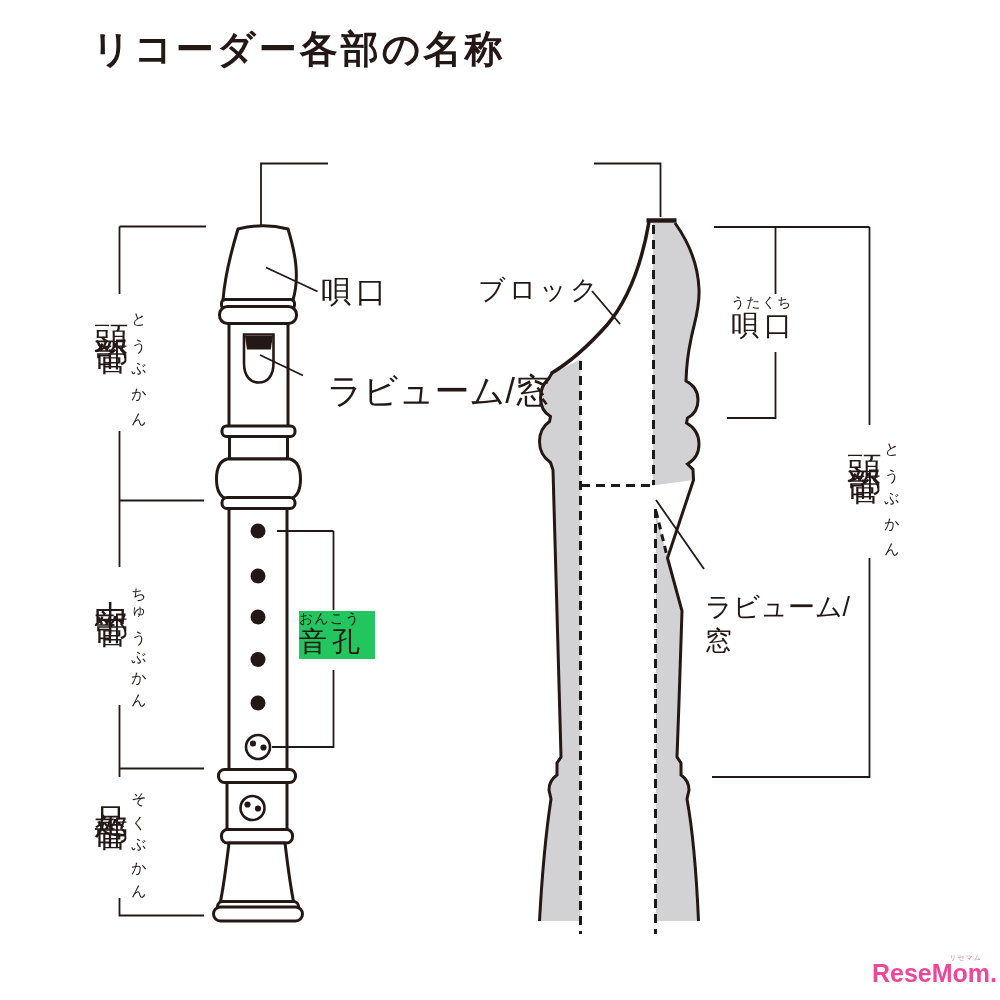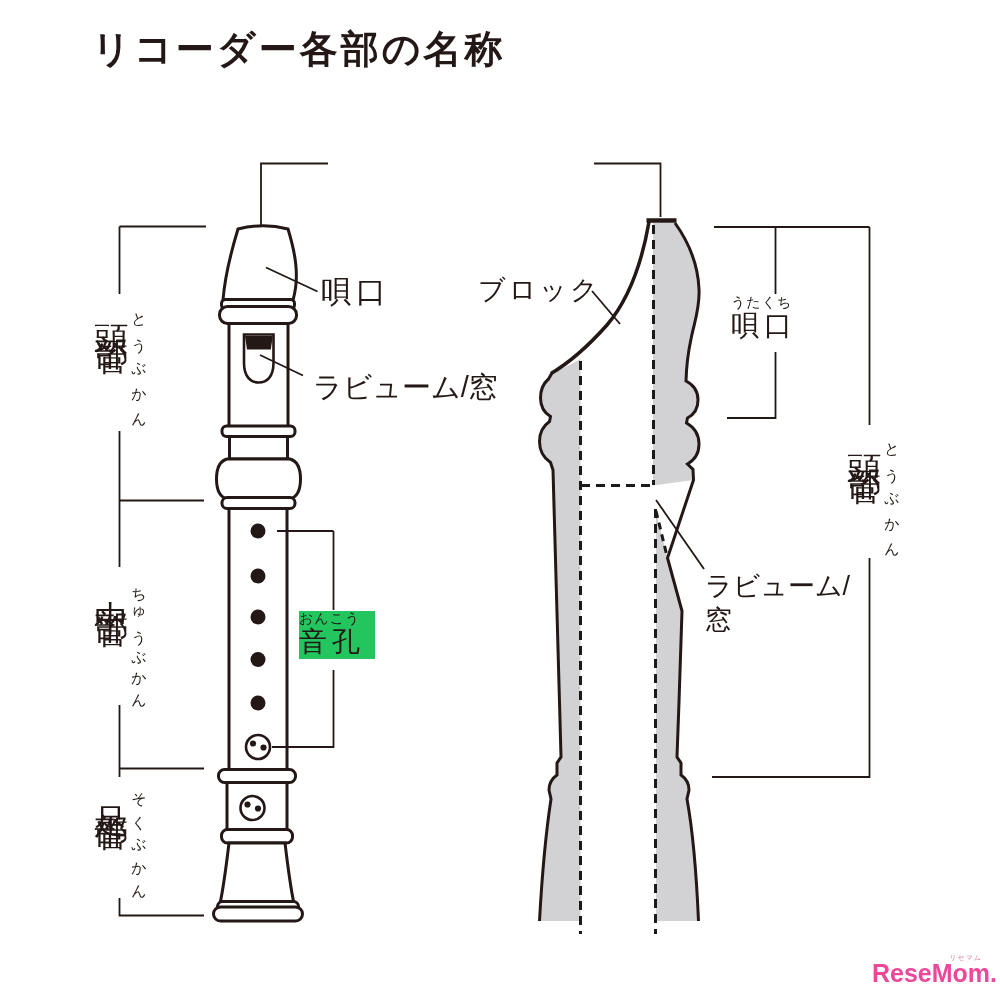--- a/index.html
+++ b/index.html
@@ -3,23 +3,23 @@
 <meta charset="utf-8">
 <style>
   html,body{margin:0;padding:0;background:#fff;}
   .stage{position:relative;width:1000px;height:1000px;background:#fff;overflow:hidden;
          font-family:"Liberation Sans","DejaVu Sans",sans-serif;color:#231815;}
   .stage svg{position:absolute;left:0;top:0;}
   .txt{position:absolute;white-space:nowrap;color:#231815;}
   .title{left:60px;top:24px;font-size:38px;font-weight:700;letter-spacing:3px;margin-left:32px;}
   .windway{left:333px;top:147px;font-size:31px;letter-spacing:2px;}
   .utaguchi-l{left:321px;top:272px;font-size:30px;letter-spacing:5px;}
-  .labium-l{left:313px;top:368px;font-size:29px;}
+  .labium-l{left:327px;top:368px;font-size:35px;}
   .block{left:478px;top:272px;font-size:27px;letter-spacing:3px;}
-  .labium-r{left:705px;top:570px;font-size:27px;line-height:1.25;white-space:pre-line;}
+  .labium-r{left:705px;top:591px;font-size:27px;line-height:1.25;white-space:pre-line;}
   .cstack{position:absolute;text-align:left;}
   .cstack .furi{font-size:14px;letter-spacing:1px;line-height:1.1;}
   .cstack .main{font-size:28px;letter-spacing:5px;line-height:1.15;}
   .utakuchi-r{left:731px;top:295px;width:90px;}
   .onkou{left:299px;top:611px;width:76px;background:#22c55e;}
   .vlabel{position:absolute;display:flex;flex-direction:row;gap:3px;background:#fff;}
   .vkanji{writing-mode:vertical-rl;text-orientation:upright;font-size:34px;line-height:1;}
   .vfuri{writing-mode:vertical-rl;text-orientation:upright;font-size:15px;line-height:1;padding-top:3px;}
   .logo{position:absolute;left:872px;top:954px;width:118px;text-align:right;}
   .logo .ruby{font-size:7px;color:#d4889b;letter-spacing:1px;margin:0 8px 0 0;line-height:1;}

